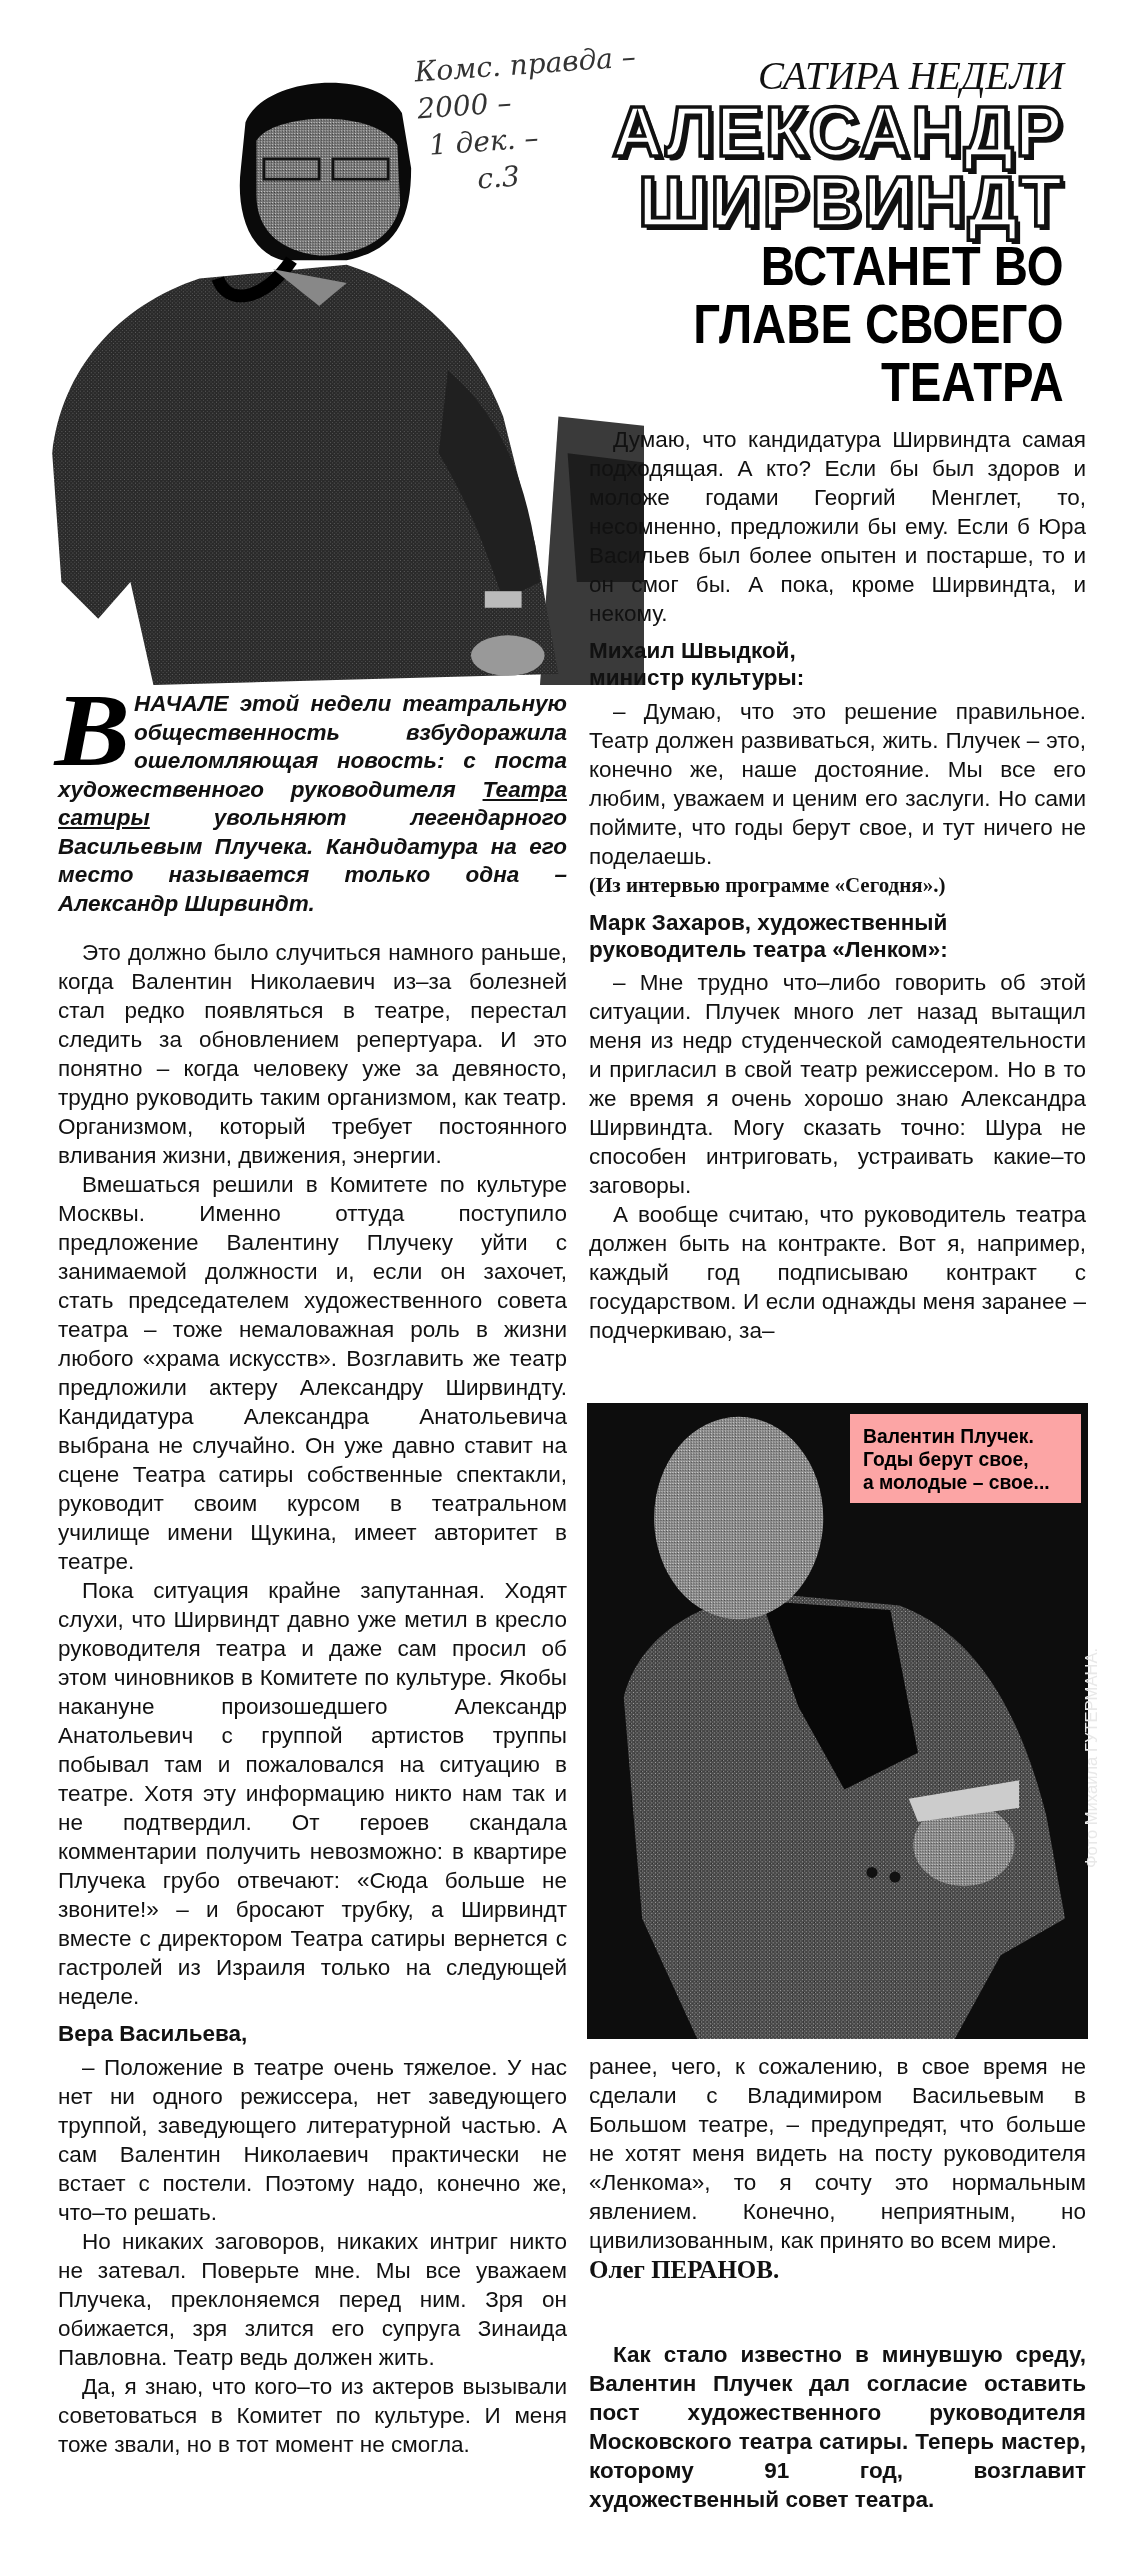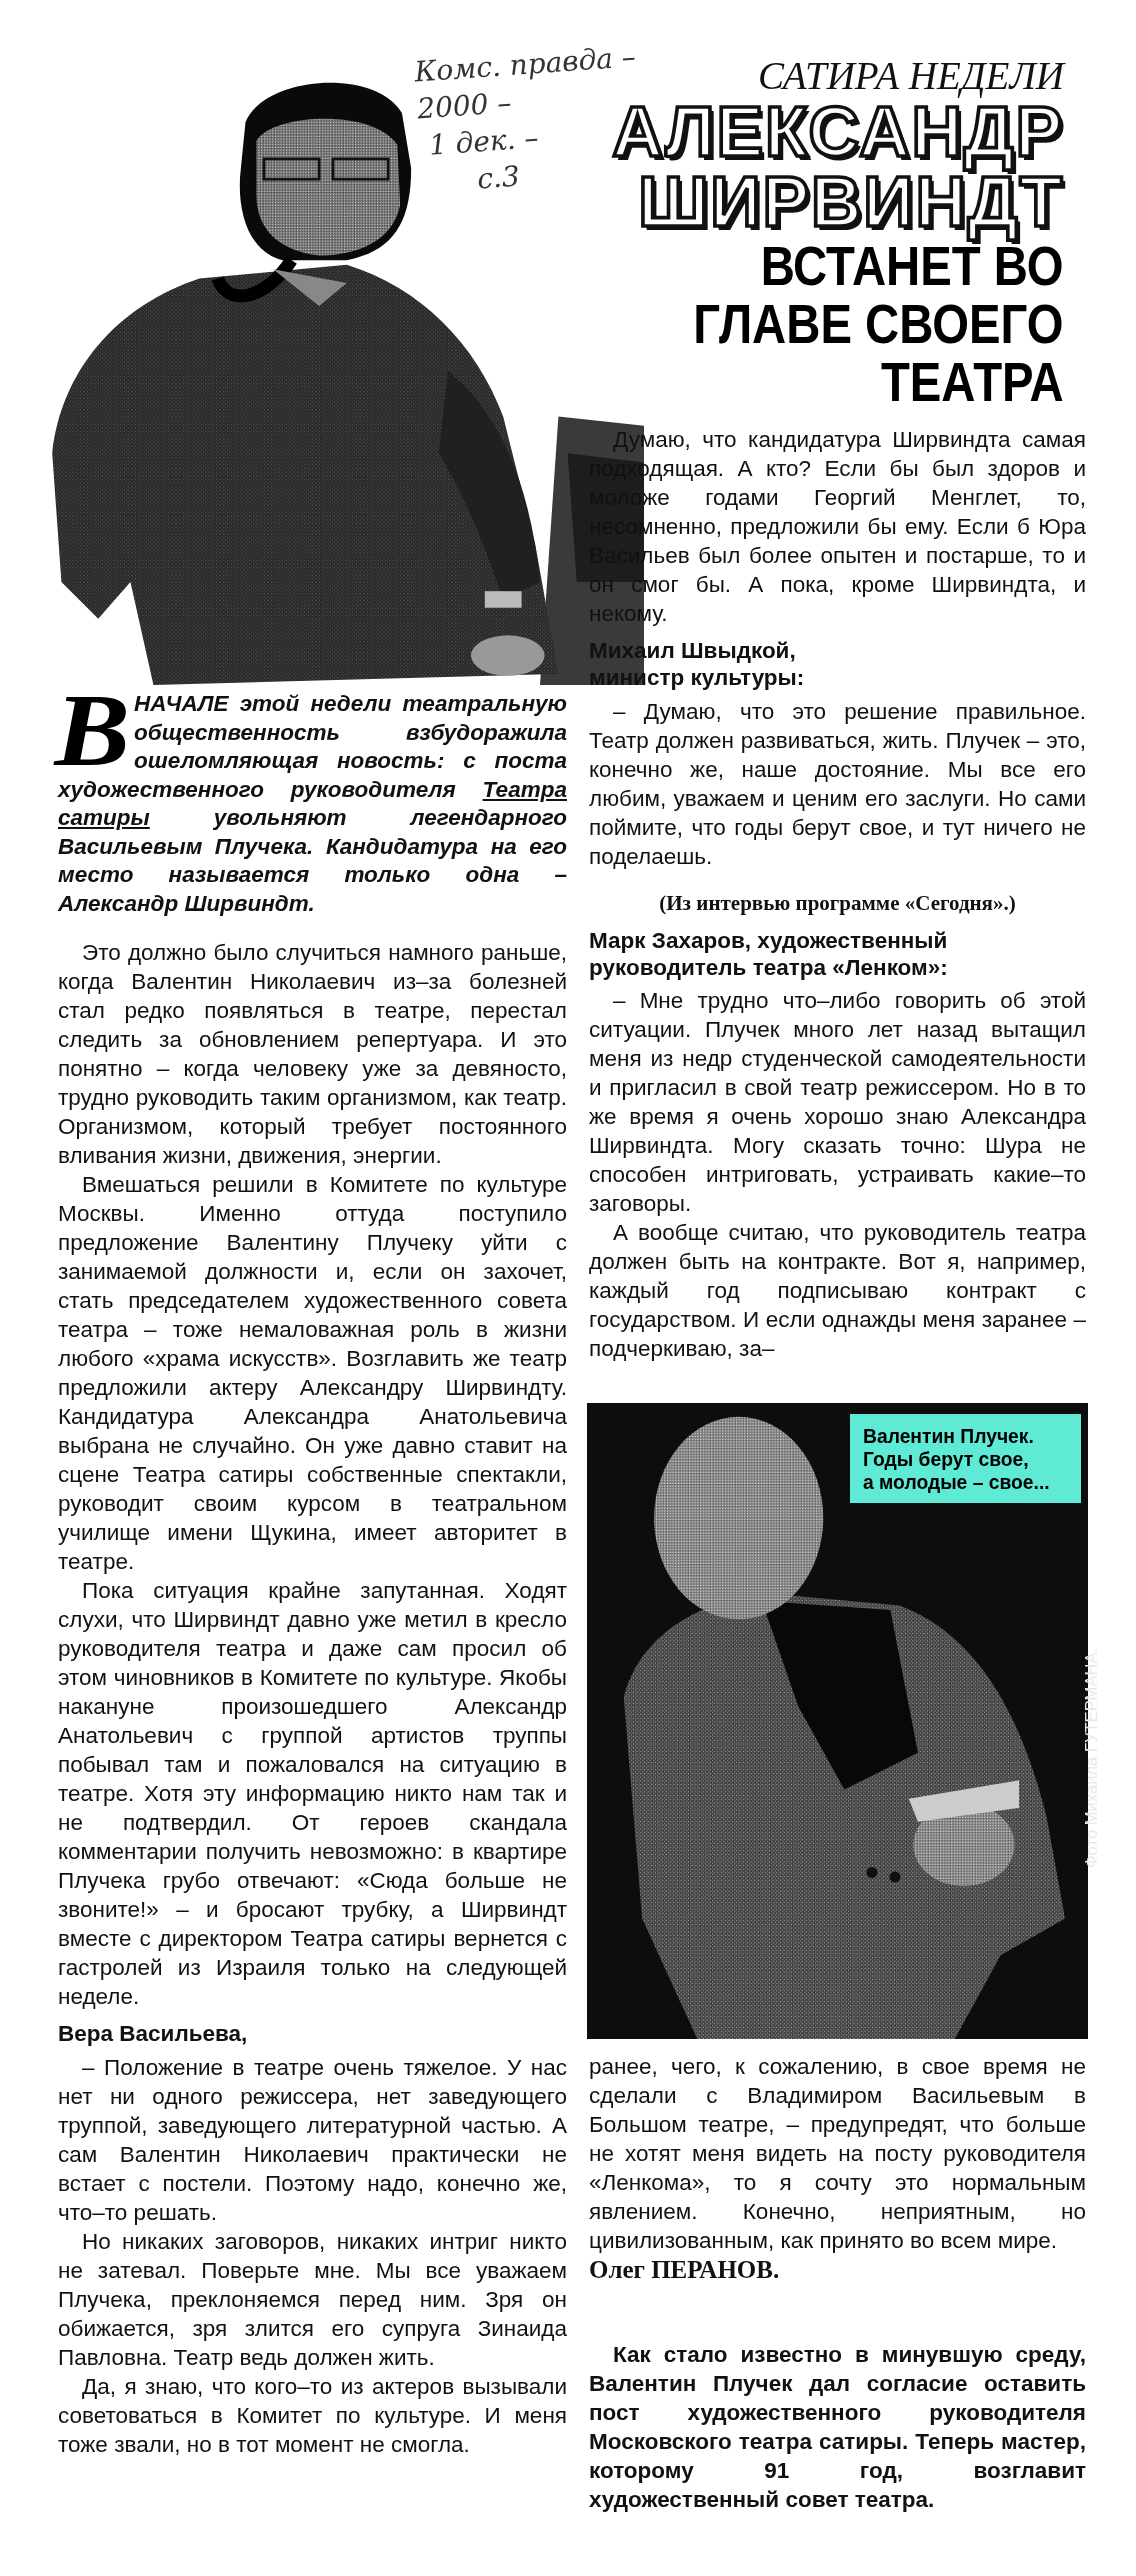--- a/index.html
+++ b/index.html
@@ -34,42 +34,42 @@
                  transform: scaleX(0.86); transform-origin: right top; }
   .s1 { top: 237px; }
 
   
   .col { font-family: "Liberation Sans", sans-serif; font-size: 22.5px; line-height: 29px;
          text-align: justify; color: #111; }
   .col p { margin: 0; text-indent: 24px; }
   .col p.noindent { text-indent: 0; }
   .col .speaker { font-weight: 700; text-align: left; text-indent: 0; margin: 9.2px 0 5.5px 0; line-height: 27px; }
   .col .source { font-family: "Liberation Serif", serif; font-weight: 700; font-size: 21px;
-                 text-align: center; text-indent: 0; margin-top: 18px; }
+                 text-align: left; text-indent: 0; margin-top: 0; }
   .col .byline { font-family: "Liberation Serif", serif; font-weight: 700; font-size: 25px;
                  text-indent: 0; }
   .col .postscript { font-weight: 700; margin-top: 56px; }
 
   .rightcol-top { left: 589px; top: 425px; width: 497px; }
   .rightcol-top p.first { text-align: justify; }
 
   .leftcol { left: 58px; top: 690px; width: 509px; }
   .lede { font-family: "Liberation Sans", sans-serif; font-weight: 700; font-style: italic;
           font-size: 22.5px; line-height: 28.5px; text-align: justify; margin: 0 0 20px 0; }
   .dropcap { float: left; font-family: "Liberation Serif", serif; font-weight: 900;
              font-size: 103px; line-height: 77px; margin: 1.8px 7.4px 0 0; color: #000;
              transform: scaleX(1.1); }
   .lede .underline { text-decoration: underline; }
 
   .rightcol-bottom { left: 589px; top: 2052px; width: 497px; }
 
   
   .photo2 { left: 587px; top: 1403px; width: 501px; height: 636px; background: #0c0c0c; overflow: hidden; }
   .photo2 svg { width: 100%; height: 100%; display: block; }
-  .caption { left: 850px; top: 1414px; width: 231px; height: 89px; background: #5eead4;
+  .caption { left: 850px; top: 1414px; width: 231px; height: 89px; background: #fca5a5;
              box-sizing: border-box; padding: 11px 9.2px 0 13px;
              font-family: "Liberation Sans", sans-serif; font-weight: 700; font-size: 19.3px;
              line-height: 23px; color: #000; }
   .credit { left: 1082px; top: 1868px; transform-origin: left top; transform: rotate(-90deg);
             font-family: "Liberation Sans", sans-serif; font-size: 16.6px; color: #e8e8e8;
             white-space: nowrap; }
 </style>
 </head>
 <body>
 

